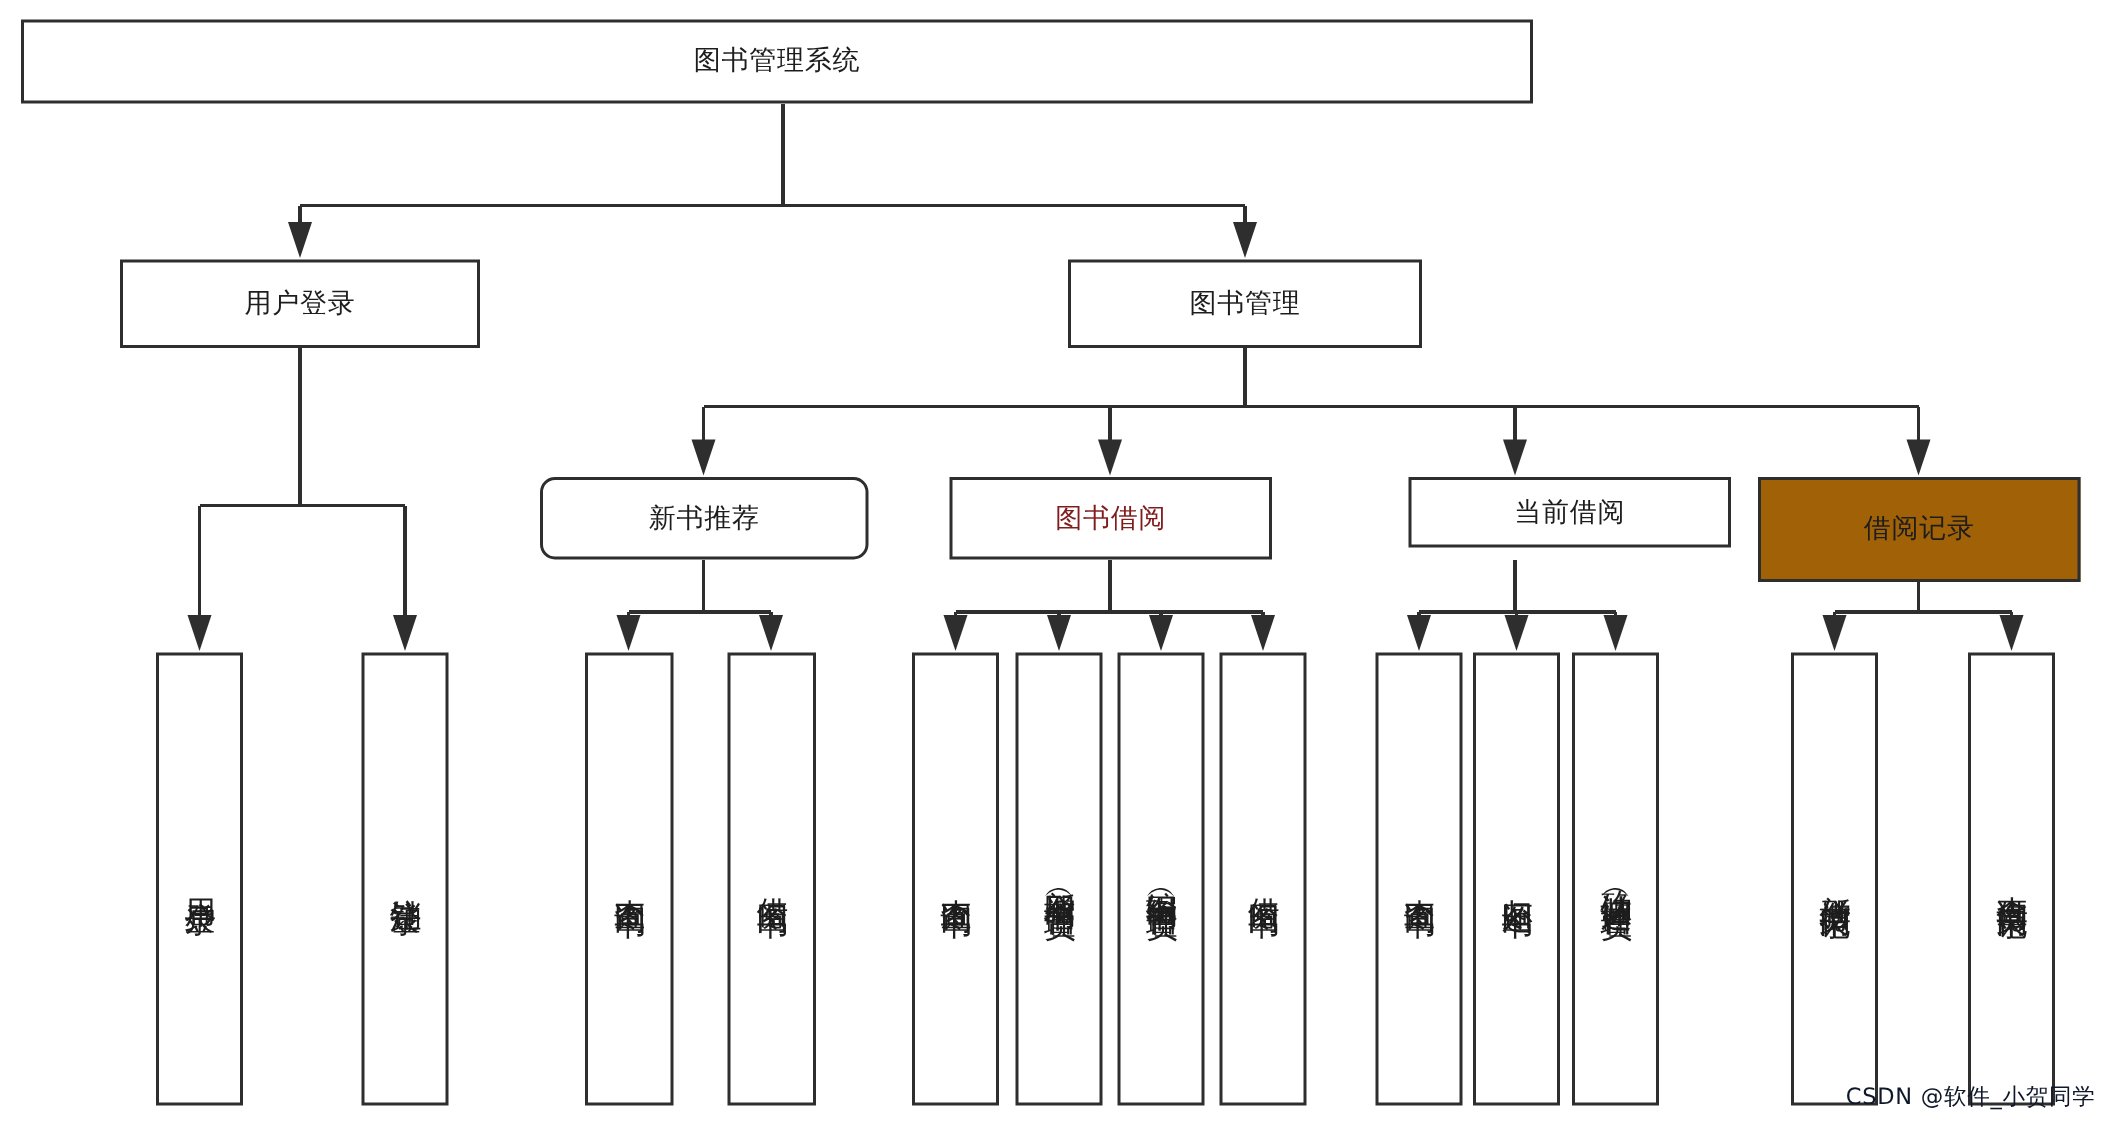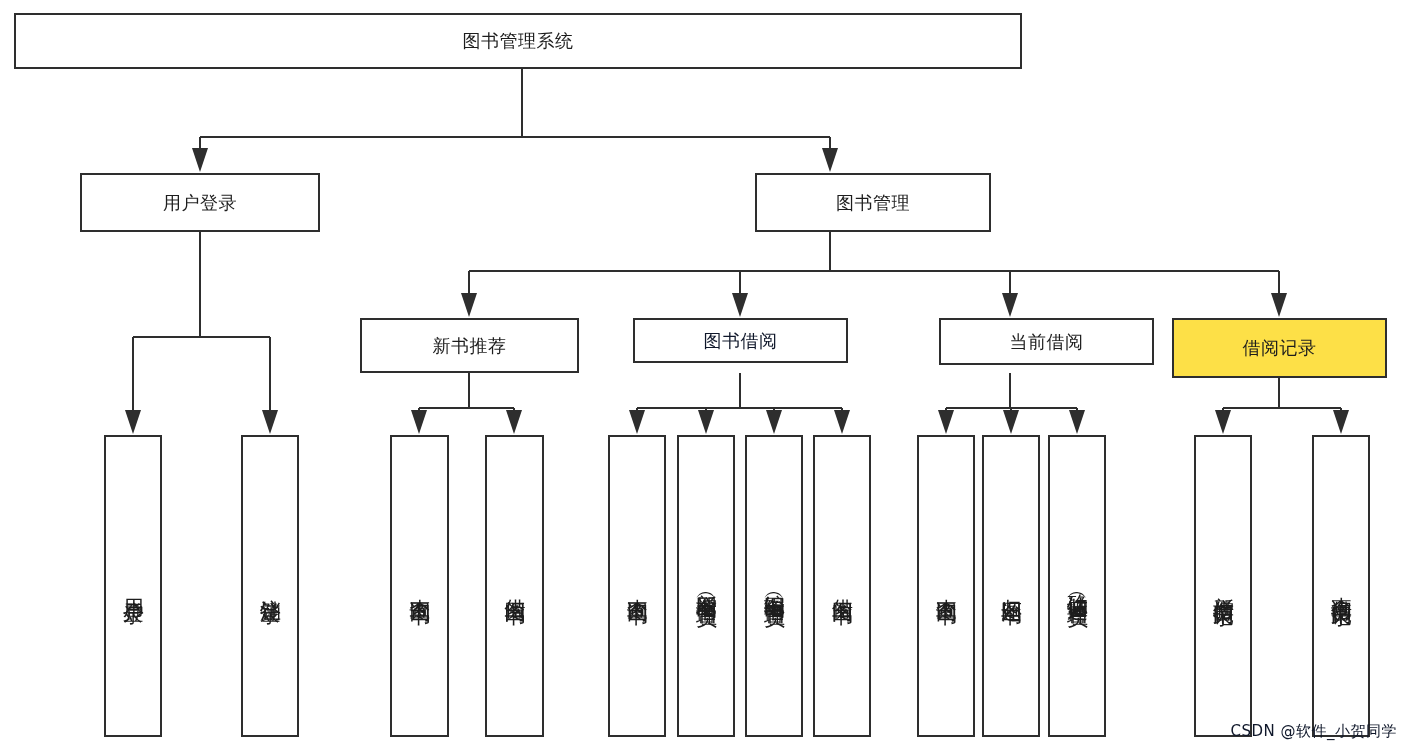--- a/index.html
+++ b/index.html
@@ -127,33 +127,33 @@
       <polygon points="1333,410 1349,410 1341,434" fill="#2e2e2e"></polygon>
     </svg>
 
   <div id="nodes-layer">
       <div class="node horiz" style="left: 14px; top: 13px; width: 1008px; height: 56px; border-color: rgb(46, 46, 46); background: rgb(255, 255, 255); color: rgb(29, 29, 29);">
         <span class="node-label">图书管理系统</span>
       </div>
       <div class="node horiz" style="left: 80px; top: 173px; width: 240px; height: 59px; border-color: rgb(46, 46, 46); background: rgb(255, 255, 255); color: rgb(29, 29, 29);">
         <span class="node-label">用户登录</span>
       </div>
-      <div class="node horiz" style="left: 712px; top: 173px; width: 236px; height: 59px; border-color: rgb(46, 46, 46); background: rgb(255, 255, 255); color: rgb(29, 29, 29); margin-left: 43px;">
+      <div class="node horiz" style="left: 712px; top: 173px; width: 236px; height: 59px; border-color: rgb(46, 46, 46); background: rgb(255, 255, 255); color: rgb(29, 29, 29);">
         <span class="node-label">图书管理</span>
       </div>
-      <div class="node horiz" style="left: 360px; top: 318px; width: 219px; height: 55px; border-color: rgb(46, 46, 46); background: rgb(255, 255, 255); color: rgb(29, 29, 29);">
+      <div class="node horiz" style="left: 360px; top: 318px; width: 219px; height: 55px; border-color: rgb(46, 46, 46); background: rgb(255, 255, 255); color: rgb(29, 29, 29); border-radius: 10px;">
         <span class="node-label">新书推荐</span>
       </div>
-      <div class="node horiz" style="left: 633px; top: 318px; width: 215px; height: 45px; border-color: rgb(46, 46, 46); background: rgb(255, 255, 255); color: #0f172a;">
+      <div class="node horiz" style="left: 633px; top: 318px; width: 215px; height: 55px; border-color: rgb(46, 46, 46); background: rgb(255, 255, 255); color: #7f1d1d;">
         <span class="node-label">图书借阅</span>
       </div>
       <div class="node horiz" style="left: 939px; top: 318px; width: 215px; height: 47px; border-color: rgb(46, 46, 46); background: rgb(255, 255, 255); color: rgb(29, 29, 29);">
         <span class="node-label">当前借阅</span>
       </div>
-      <div class="node horiz" style="left: 1172px; top: 318px; width: 215px; height: 60px; border-color: rgb(46, 46, 46); background: #fde047; color: rgb(29, 29, 29);">
+      <div class="node horiz" style="left: 1172px; top: 318px; width: 215px; height: 70px; border-color: rgb(46, 46, 46); background: #a16207; color: rgb(29, 29, 29);">
         <span class="node-label">借阅记录</span>
       </div>
       <div class="node vert" style="left: 104px; top: 435px; width: 58px; height: 302px; border-color: rgb(46, 46, 46); background: rgb(255, 255, 255); color: rgb(29, 29, 29);">
         <span class="node-label">用户登录</span>
       </div>
       <div class="node vert" style="left: 241px; top: 435px; width: 58px; height: 302px; border-color: rgb(46, 46, 46); background: rgb(255, 255, 255); color: rgb(29, 29, 29);">
         <span class="node-label">注销登录</span>
       </div>
       <div class="node vert" style="left: 390px; top: 435px; width: 59px; height: 302px; border-color: rgb(46, 46, 46); background: rgb(255, 255, 255); color: rgb(29, 29, 29);">
         <span class="node-label">查询图书</span>

